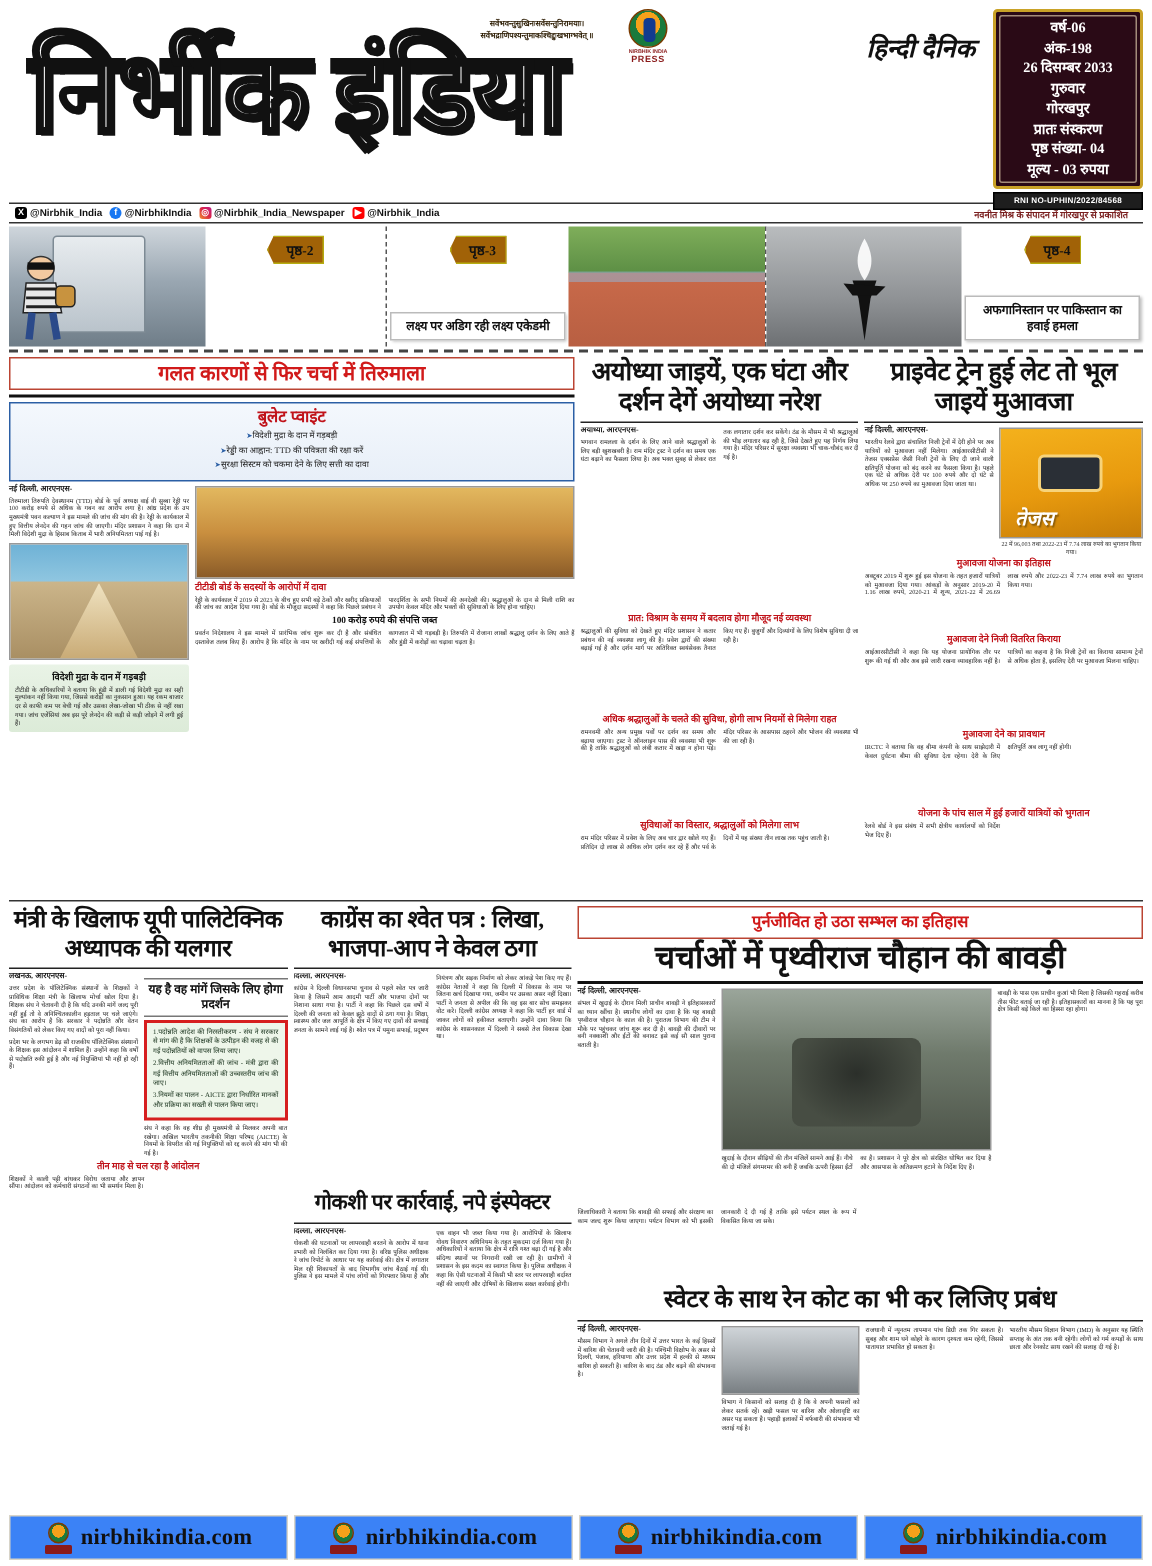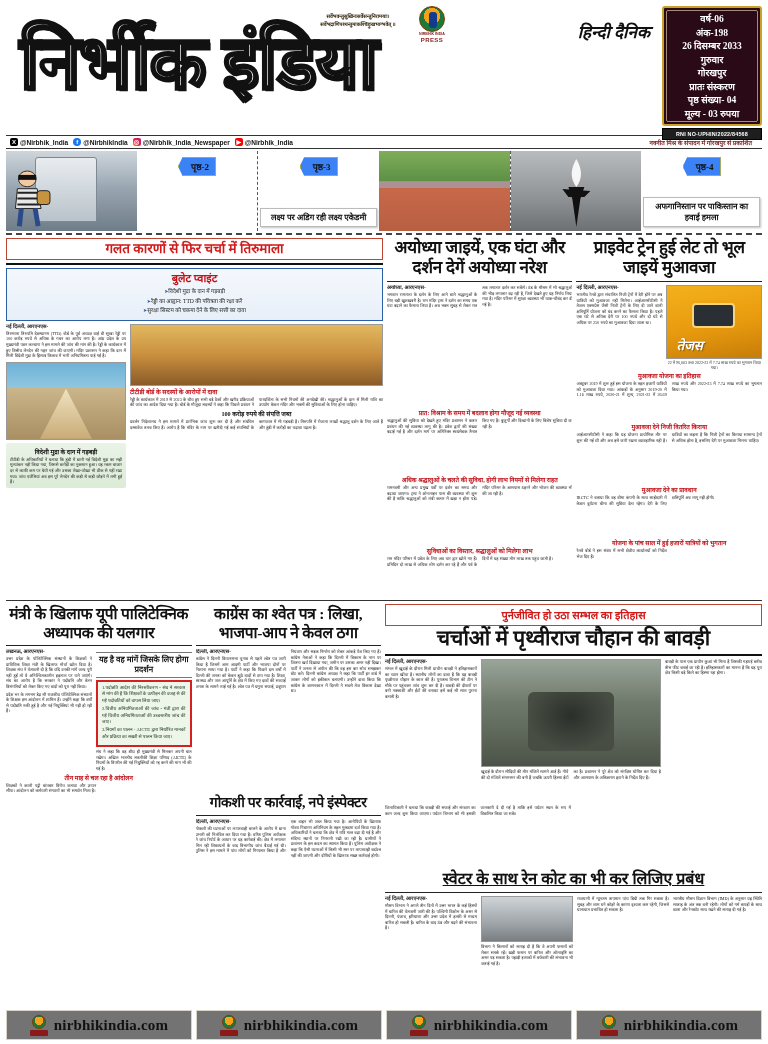--- a/index.html
+++ b/index.html
@@ -94,21 +94,21 @@
   
   .teaser {
     display:flex; height:84px; margin-top:2px; border-bottom:2px dashed #444; padding-bottom:2px;
   }
   .tcell { flex:1; position:relative; display:flex; align-items:stretch; }
   .tcell + .tcell { border-left:1px dashed #555; }
   .tphoto { width:52%; position:relative; overflow:hidden; }
   .tinfo { flex:1; position:relative; display:flex; flex-direction:column; justify-content:space-between;
            align-items:center; padding:2px 2px 4px; }
   .arrow {
-    background:#3b82f6; color:#111; font-size:9px; font-weight:bold;
+    background:#a16207; color:#111; font-size:9px; font-weight:bold;
     font-family:"Liberation Serif", serif;
     padding:2px 6px 2px 12px; position:relative; margin-top:4px;
     clip-path: polygon(12% 0, 100% 0, 100% 100%, 12% 100%, 0 50%);
     border:1px solid #b6ae12;
   }
   .tcap {
     background:#fff; border:1px solid #bbb; font-family:"Liberation Serif", serif;
     font-size:8.2px; font-weight:bold; line-height:11px; text-align:center;
     padding:3px 4px; width:100%;
     box-shadow:1px 1px 2px rgba(0,0,0,.25);
@@ -219,21 +219,21 @@
     text-align:center;font-family:"Liberation Serif",serif;font-weight:bold;font-size:8px;line-height:10px;color:#111;
     border-top:1px solid #777;border-bottom:1px solid #777;padding:2px 0;margin:3px 0 2px;
   }
 
   
   .footer{
     position:absolute; left:6px; right:6px; bottom:2px; height:34px;
     display:flex; gap:4px; align-items:center;
   }
   .fcell{ flex:1; display:flex; align-items:center; justify-content:center; gap:6px;
-          background:#737373; border:1px solid #d8d4c8; height:30px; }
+          background:#3b82f6; border:1px solid #d8d4c8; height:30px; }
   .flogo{ width:18px; height:22px; position:relative; }
   .flogo .fe{ position:absolute; left:2px; top:1px; width:14px; height:14px; border-radius:50%;
     background:radial-gradient(circle at 50% 40%,#f6a11a 0%,#f6a11a 45%,#1a7a3c 46%,#1a7a3c 100%);
     border:1px solid #7a3b00; }
   .flogo .fb2{ position:absolute; left:0; bottom:0; width:18px; height:6px; background:#8a1a1a; border-radius:1px;}
   .furl{ font-family:"Liberation Serif", serif; font-size:15px; font-weight:bold; color:#111; letter-spacing:.2px; }
   .hdiv{ border-top:1px solid #333; margin:4px 0 3px; }
 </style>
 </head>
 <body>
@@ -465,21 +465,21 @@
           <span>संभल में खुदाई के दौरान मिली प्राचीन बावड़ी ने इतिहासकारों का ध्यान खींचा है। स्थानीय लोगों का दावा है कि यह बावड़ी पृथ्वीराज चौहान के काल की है। पुरातत्व विभाग की टीम ने मौके पर पहुंचकर जांच शुरू कर दी है। बावड़ी की दीवारों पर बनी नक्काशी और ईंटों की बनावट इसे कई सौ साल पुराना बताती है।</span>
         </div>
         <div style="width:180px;">
           <div class="imgblk im-well" style="height:108px;"></div>
           <div class="bodytext cols2" style="margin-top:2px;height:34px;overflow:hidden;">खुदाई के दौरान सीढ़ियों की तीन मंजिलें सामने आई हैं। नीचे की दो मंजिलें संगमरमर की बनी हैं जबकि ऊपरी हिस्सा ईंटों का है। प्रशासन ने पूरे क्षेत्र को संरक्षित घोषित कर दिया है और आसपास के अतिक्रमण हटाने के निर्देश दिए हैं।</div>
         </div>
         <div style="flex:1;" class="bodytext">बावड़ी के पास एक प्राचीन कुआं भी मिला है जिसकी गहराई करीब तीस फीट बताई जा रही है। इतिहासकारों का मानना है कि यह पूरा क्षेत्र किसी बड़े किले का हिस्सा रहा होगा।</div>
       </div>
       <div class="bodytext cols4" style="margin-top:2px;height:48px;overflow:hidden;">जिलाधिकारी ने बताया कि बावड़ी की सफाई और संरक्षण का काम जल्द शुरू किया जाएगा। पर्यटन विभाग को भी इसकी जानकारी दे दी गई है ताकि इसे पर्यटन स्थल के रूप में विकसित किया जा सके।</div>
 
-      <div class="hl-mid" style="margin-top:16px;text-decoration:underline;">स्वेटर के साथ रेन कोट का भी कर लिजिए प्रबंध</div>
+      <div class="hl-mid" style="margin-top:4px;">स्वेटर के साथ रेन कोट का भी कर लिजिए प्रबंध</div>
       <div class="rule"></div>
       <div style="display:flex;gap:4px;">
         <div style="width:92px;" class="bodytext">
           <span class="dateline">नई दिल्ली, आरएनएस-</span>
           <span>मौसम विभाग ने अगले तीन दिनों में उत्तर भारत के कई हिस्सों में बारिश की चेतावनी जारी की है। पश्चिमी विक्षोभ के असर से दिल्ली, पंजाब, हरियाणा और उत्तर प्रदेश में हल्की से मध्यम बारिश हो सकती है। बारिश के बाद ठंड और बढ़ने की संभावना है।</span>
         </div>
         <div style="width:92px;">
           <div class="imgblk im-rain" style="height:46px;"></div>
           <div class="bodytext" style="margin-top:2px;">विभाग ने किसानों को सलाह दी है कि वे अपनी फसलों को लेकर सतर्क रहें। खड़ी फसल पर बारिश और ओलावृष्टि का असर पड़ सकता है। पहाड़ी इलाकों में बर्फबारी की संभावना भी जताई गई है।</div>
         </div>

